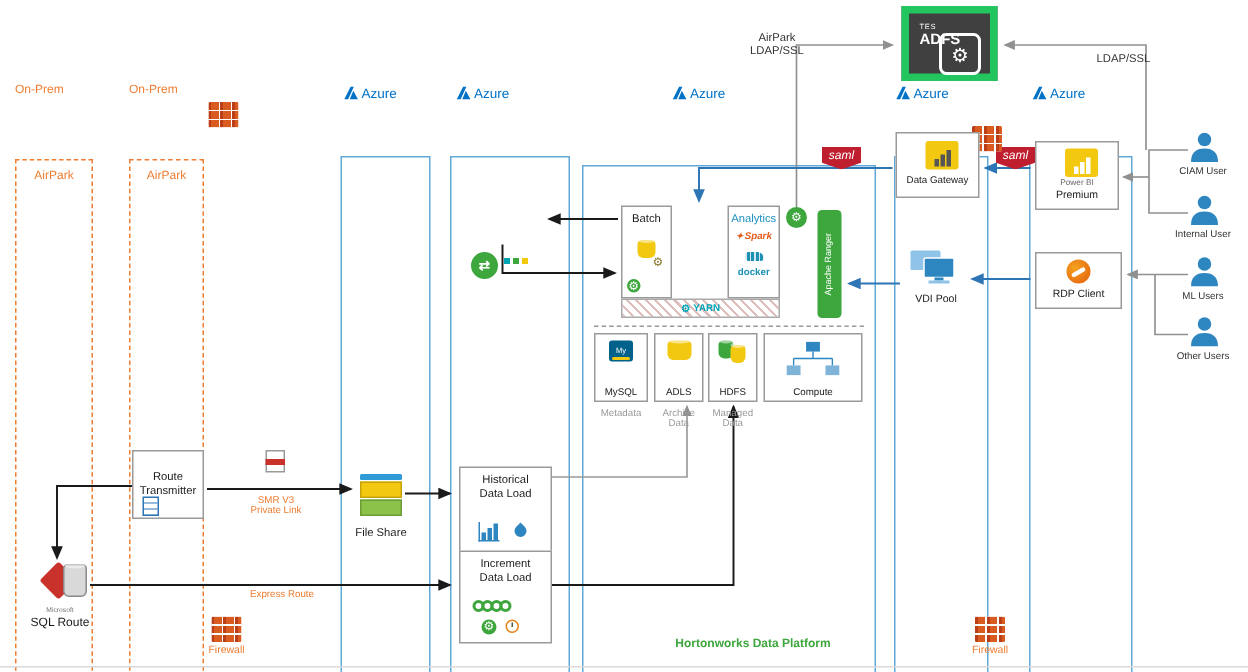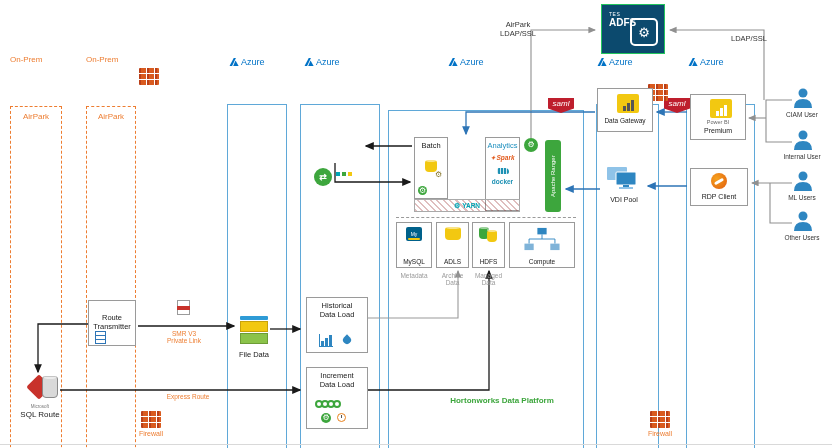--- a/index.html
+++ b/index.html
@@ -26,21 +26,21 @@
   .small-lbl{position:absolute;font-size:7.5px;color:#1a1a1a;text-align:center;}
   
   .firewall{position:absolute;width:20px;height:17px;background-color:#D95B1F;border-radius:1px;
     background-image:repeating-linear-gradient(0deg,transparent 0 5px,#fff 5px 6px),
                      repeating-linear-gradient(90deg,rgba(160,40,20,.55) 0 2px,transparent 2px 7px,#fff 7px 8px);}
   .fw-lbl{position:absolute;color:#ED7D31;font-size:7px;text-align:center;}
   
   .saml{position:absolute;background:#BE1E2D;color:#fff;font-style:italic;font-size:8px;
         text-align:center;line-height:11px;clip-path:polygon(0 0,100% 0,100% 70%,50% 100%,0 70%);}
   
-  .adfs{position:absolute;background:#0c4a6e;border:1px solid #22c55e;box-sizing:border-box;color:#fff;}
+  .adfs{position:absolute;background:#404040;border:5px solid #22c55e;box-sizing:border-box;color:#fff;}
   .adfs-small{position:absolute;left:7px;top:6px;font-size:5px;letter-spacing:.5px;}
   .adfs-big{position:absolute;left:7px;top:12px;font-size:10px;font-weight:bold;}
   .adfs-gear{position:absolute;right:6px;top:13px;width:24px;height:24px;border:2px solid #fff;border-radius:5px;
              display:flex;align-items:center;justify-content:center;}
   .adfs-gear::after{content:"⚙";color:#fff;font-size:13px;line-height:1;}
   
   .gdot{position:absolute;border-radius:50%;background:#3DA63D;display:flex;align-items:center;justify-content:center;}
   .wgear::after{content:"⚙";font-size:8px;color:#fff;line-height:1;}
   .swap::after{content:"⇄";font-size:9px;color:#fff;font-weight:bold;line-height:1;}
   .sq{position:absolute;width:4px;height:4px;}
@@ -128,21 +128,21 @@
   </span>
 
   <div class="lane az" style="left:388px;top:78px;width:196px;height:360px"></div>
   <span class="az-head" style="left:448px;top:57px">
     <svg width="10" height="10" viewBox="0 0 11 10">
         <polygon points="5.2,0.5 7.6,0.5 3.4,9.5 0.6,9.5" fill="#0072C6"></polygon>
         <polygon points="7.2,3.4 10.6,9.5 4.6,9.5" fill="#0072C6"></polygon>
       </svg>
     <span>Azure</span>
   </span>
-  <span class="hdp-title" style="left:388px;top:396px;width:228px">Hortonworks Data Platform</span>
+  <span class="hdp-title" style="left:388px;top:424px;width:228px">Hortonworks Data Platform</span>
 
   <div class="lane az" style="left:596px;top:72px;width:63px;height:368px"></div>
   <span class="az-head" style="left:597px;top:57px">
     <svg width="10" height="10" viewBox="0 0 11 10">
         <polygon points="5.2,0.5 7.6,0.5 3.4,9.5 0.6,9.5" fill="#0072C6"></polygon>
         <polygon points="7.2,3.4 10.6,9.5 4.6,9.5" fill="#0072C6"></polygon>
       </svg>
     <span>Azure</span>
   </span>
 
@@ -219,28 +219,28 @@
   <span class="doc red" style="left:177px;top:300px;width:13px;height:15px"></span>
   <span class="orange-lbl pre" style="left:160px;top:330px;width:48px">SMR V3
 Private Link</span>
   <span class="orange-lbl" style="left:156px;top:393px;width:64px">Express Route</span>
 
   <div class="fs-icon" style="left:240px;top:316px">
     <div class="t"></div>
     <div class="m"></div>
     <div class="b"></div>
   </div>
-  <span class="small-lbl" style="left:234px;top:350px;width:40px">File Data</span>
+  <span class="small-lbl" style="left:234px;top:350px;width:40px">File Share</span>
 
   <div class="gdot swap" style="left:314px;top:168px;width:18px;height:18px"></div>
   <span class="sq" style="left:336px;top:172px;background:#00A5B5"></span>
   <span class="sq" style="left:342px;top:172px;background:#3DA63D"></span>
   <span class="sq" style="left:348px;top:172px;background:#F2C811"></span>
 
-  <div class="nbox" style="left:306px;top:297px;width:62px;height:56px">
+  <div class="nbox" style="left:306px;top:311px;width:62px;height:76px">
     <span class="pre">Historical
 Data Load</span>
     <span class="barchart" style="position:absolute;left:12px;top:36px">
         <i style="height:5px"></i>
         <i style="height:8px"></i>
         <i style="height:11px"></i>
       </span>
     <span class="drop" style="position:absolute;left:36px;top:38px"></span>
   </div>
 
@@ -256,21 +256,21 @@
     <span class="gdot wgear" style="left:14px;top:45px;width:10px;height:10px"></span>
     <span class="clock" style="position:absolute;left:30px;top:45px"></span>
   </div>
 
   <div class="nbox" style="left:414px;top:137px;width:34px;height:62px">
     <span>Batch</span>
     <span class="cyl" style="left:10px;top:22px;width:12px;height:12px;background:#F2C811"></span>
     <span class="gear-g" style="position:absolute;left:20px;top:32px"></span>
     <span class="gdot wgear" style="left:3px;top:48px;width:9px;height:9px"></span>
   </div>
-  <div class="nbox" style="left:485px;top:137px;width:35px;height:74px">
+  <div class="nbox" style="left:485px;top:137px;width:35px;height:62px">
     <span style="color:#1D8FBE">Analytics</span>
     <span class="spark" style="position:absolute;left:0;top:16px;width:100%">Spark</span>
     <span class="whale" style="left:11px;top:30px;width:12px;height:6px"></span>
     <span class="docker" style="position:absolute;left:0;top:40px;width:100%">docker</span>
   </div>
   <div class="yarn" style="left:414px;top:199px;width:106px;height:13px">
     <span>YARN</span>
   </div>
   <div class="ranger" style="left:545px;top:140px;width:16px;height:72px">Apache Ranger</div>
   <div class="gdot wgear" style="left:524px;top:138px;width:14px;height:14px"></div>

